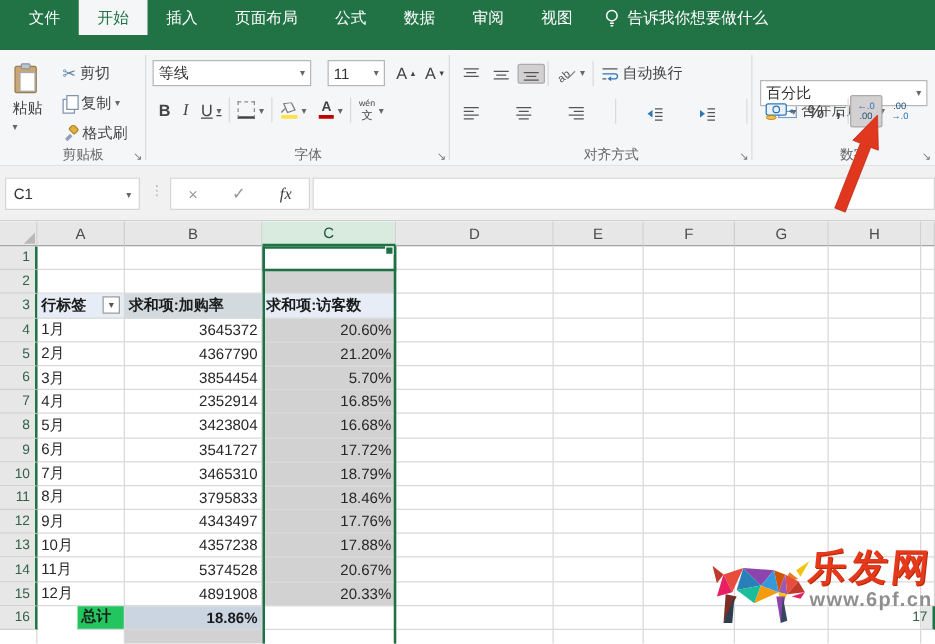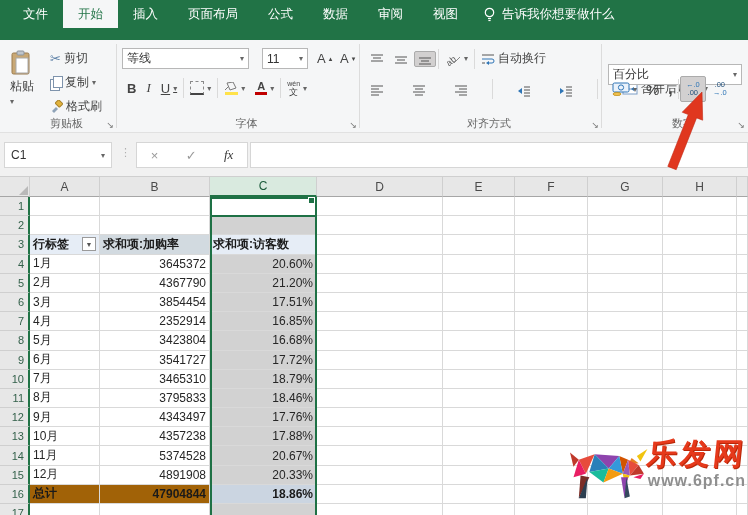--- a/index.html
+++ b/index.html
@@ -99,21 +99,21 @@
     border-bottom:9px solid #B9B9B9; border-left:9px solid transparent; }
   .rh { background:#E7E7E7; border-right:2px solid #217346;
     border-bottom:1px solid #CFCFCF; font-size:11px; color:#33604A;
     display:flex; align-items:center; justify-content:flex-end; padding-right:4px; }
   .cell { border-right:1px solid #D9D9D9; border-bottom:1px solid #D9D9D9;
     font-size:12px; color:#262626; display:flex; align-items:center;
     padding:0 3px; overflow:hidden; white-space:nowrap; }
   .cell.num { justify-content:flex-end; }
   .cell.bold { font-weight:bold; color:#1A1A1A; }
   .cell.pvt-head { background:#E6EDF6; }
-  .cell.pvt-total { background:#a16207; }
+  .cell.pvt-total { background:#22c55e;margin-left:32px; }
   .cell.shade { background:#D2D2D2; }
   .cell.shade-head { background:#D2DAE0; }
   .cell.shade-total { background:#CBD5E1; }
   .filterbtn { width:14px; height:14px; background:#fff; border:1px solid #9A9A9A;
     display:inline-flex; align-items:center; justify-content:center; font-size:7px;
     color:#555; margin-left:4px; flex:none; }
 
   
   .colsel { position:absolute; left:210px; top:197px; width:107px; height:318px;
     border-left:2px solid #1E7145; border-right:2px solid #1E7145;
@@ -472,21 +472,21 @@
       <div class="cell num shade">21.20%</div>
       <div class="cell"></div>
       <div class="cell"></div>
       <div class="cell"></div>
       <div class="cell"></div>
       <div class="cell"></div>
       <div class="cell"></div>
       <div class="rh">6</div>
       <div class="cell">3月</div>
       <div class="cell num">3854454</div>
-      <div class="cell num shade">17.51%</div>
+      <div class="cell num shade">5.70%</div>
       <div class="cell"></div>
       <div class="cell"></div>
       <div class="cell"></div>
       <div class="cell"></div>
       <div class="cell"></div>
       <div class="cell"></div>
       <div class="rh">7</div>
       <div class="cell">4月</div>
       <div class="cell num">2352914</div>
       <div class="cell num shade">16.85%</div>
@@ -571,21 +571,20 @@
       <div class="cell num">4891908</div>
       <div class="cell num shade">20.33%</div>
       <div class="cell"></div>
       <div class="cell"></div>
       <div class="cell"></div>
       <div class="cell"></div>
       <div class="cell"></div>
       <div class="cell"></div>
       <div class="rh">16</div>
       <div class="cell bold pvt-total">总计</div>
-      <div class="cell bold pvt-total num">47904844</div>
       <div class="cell bold  num shade-total">18.86%</div>
       <div class="cell"></div>
       <div class="cell"></div>
       <div class="cell"></div>
       <div class="cell"></div>
       <div class="cell"></div>
       <div class="cell"></div>
       <div class="rh">17</div>
       <div class="cell"></div>
       <div class="cell"></div>

